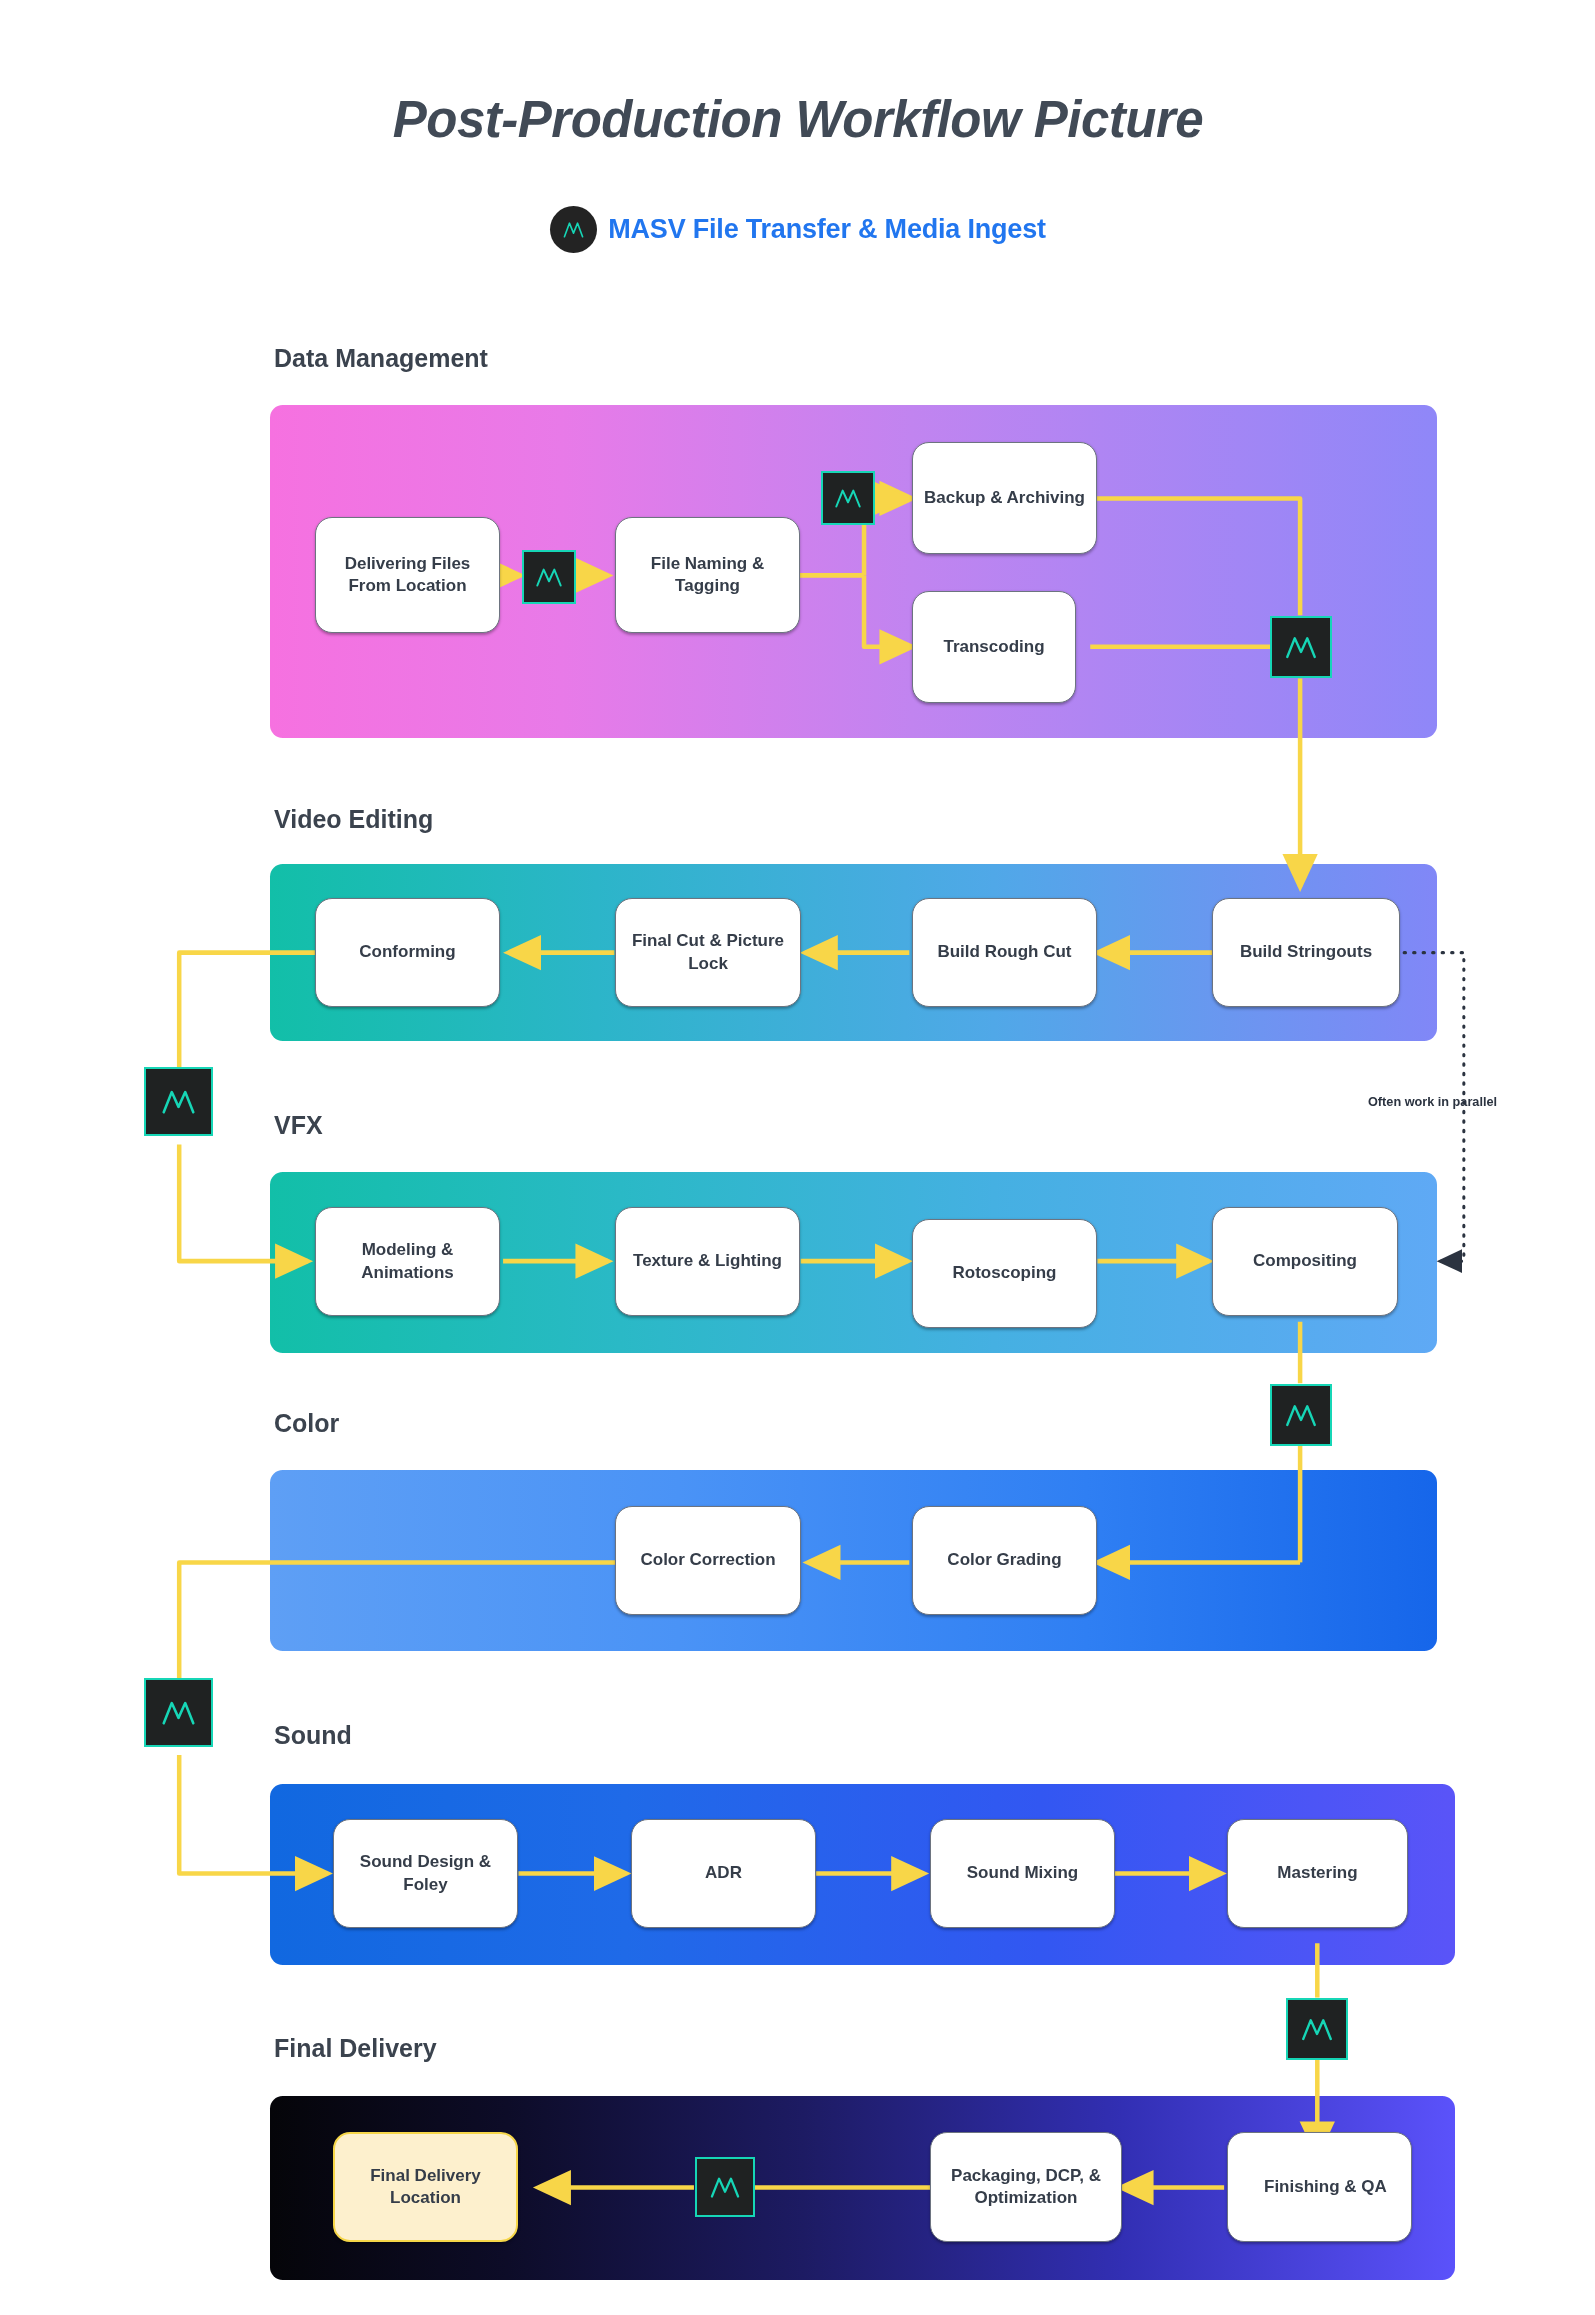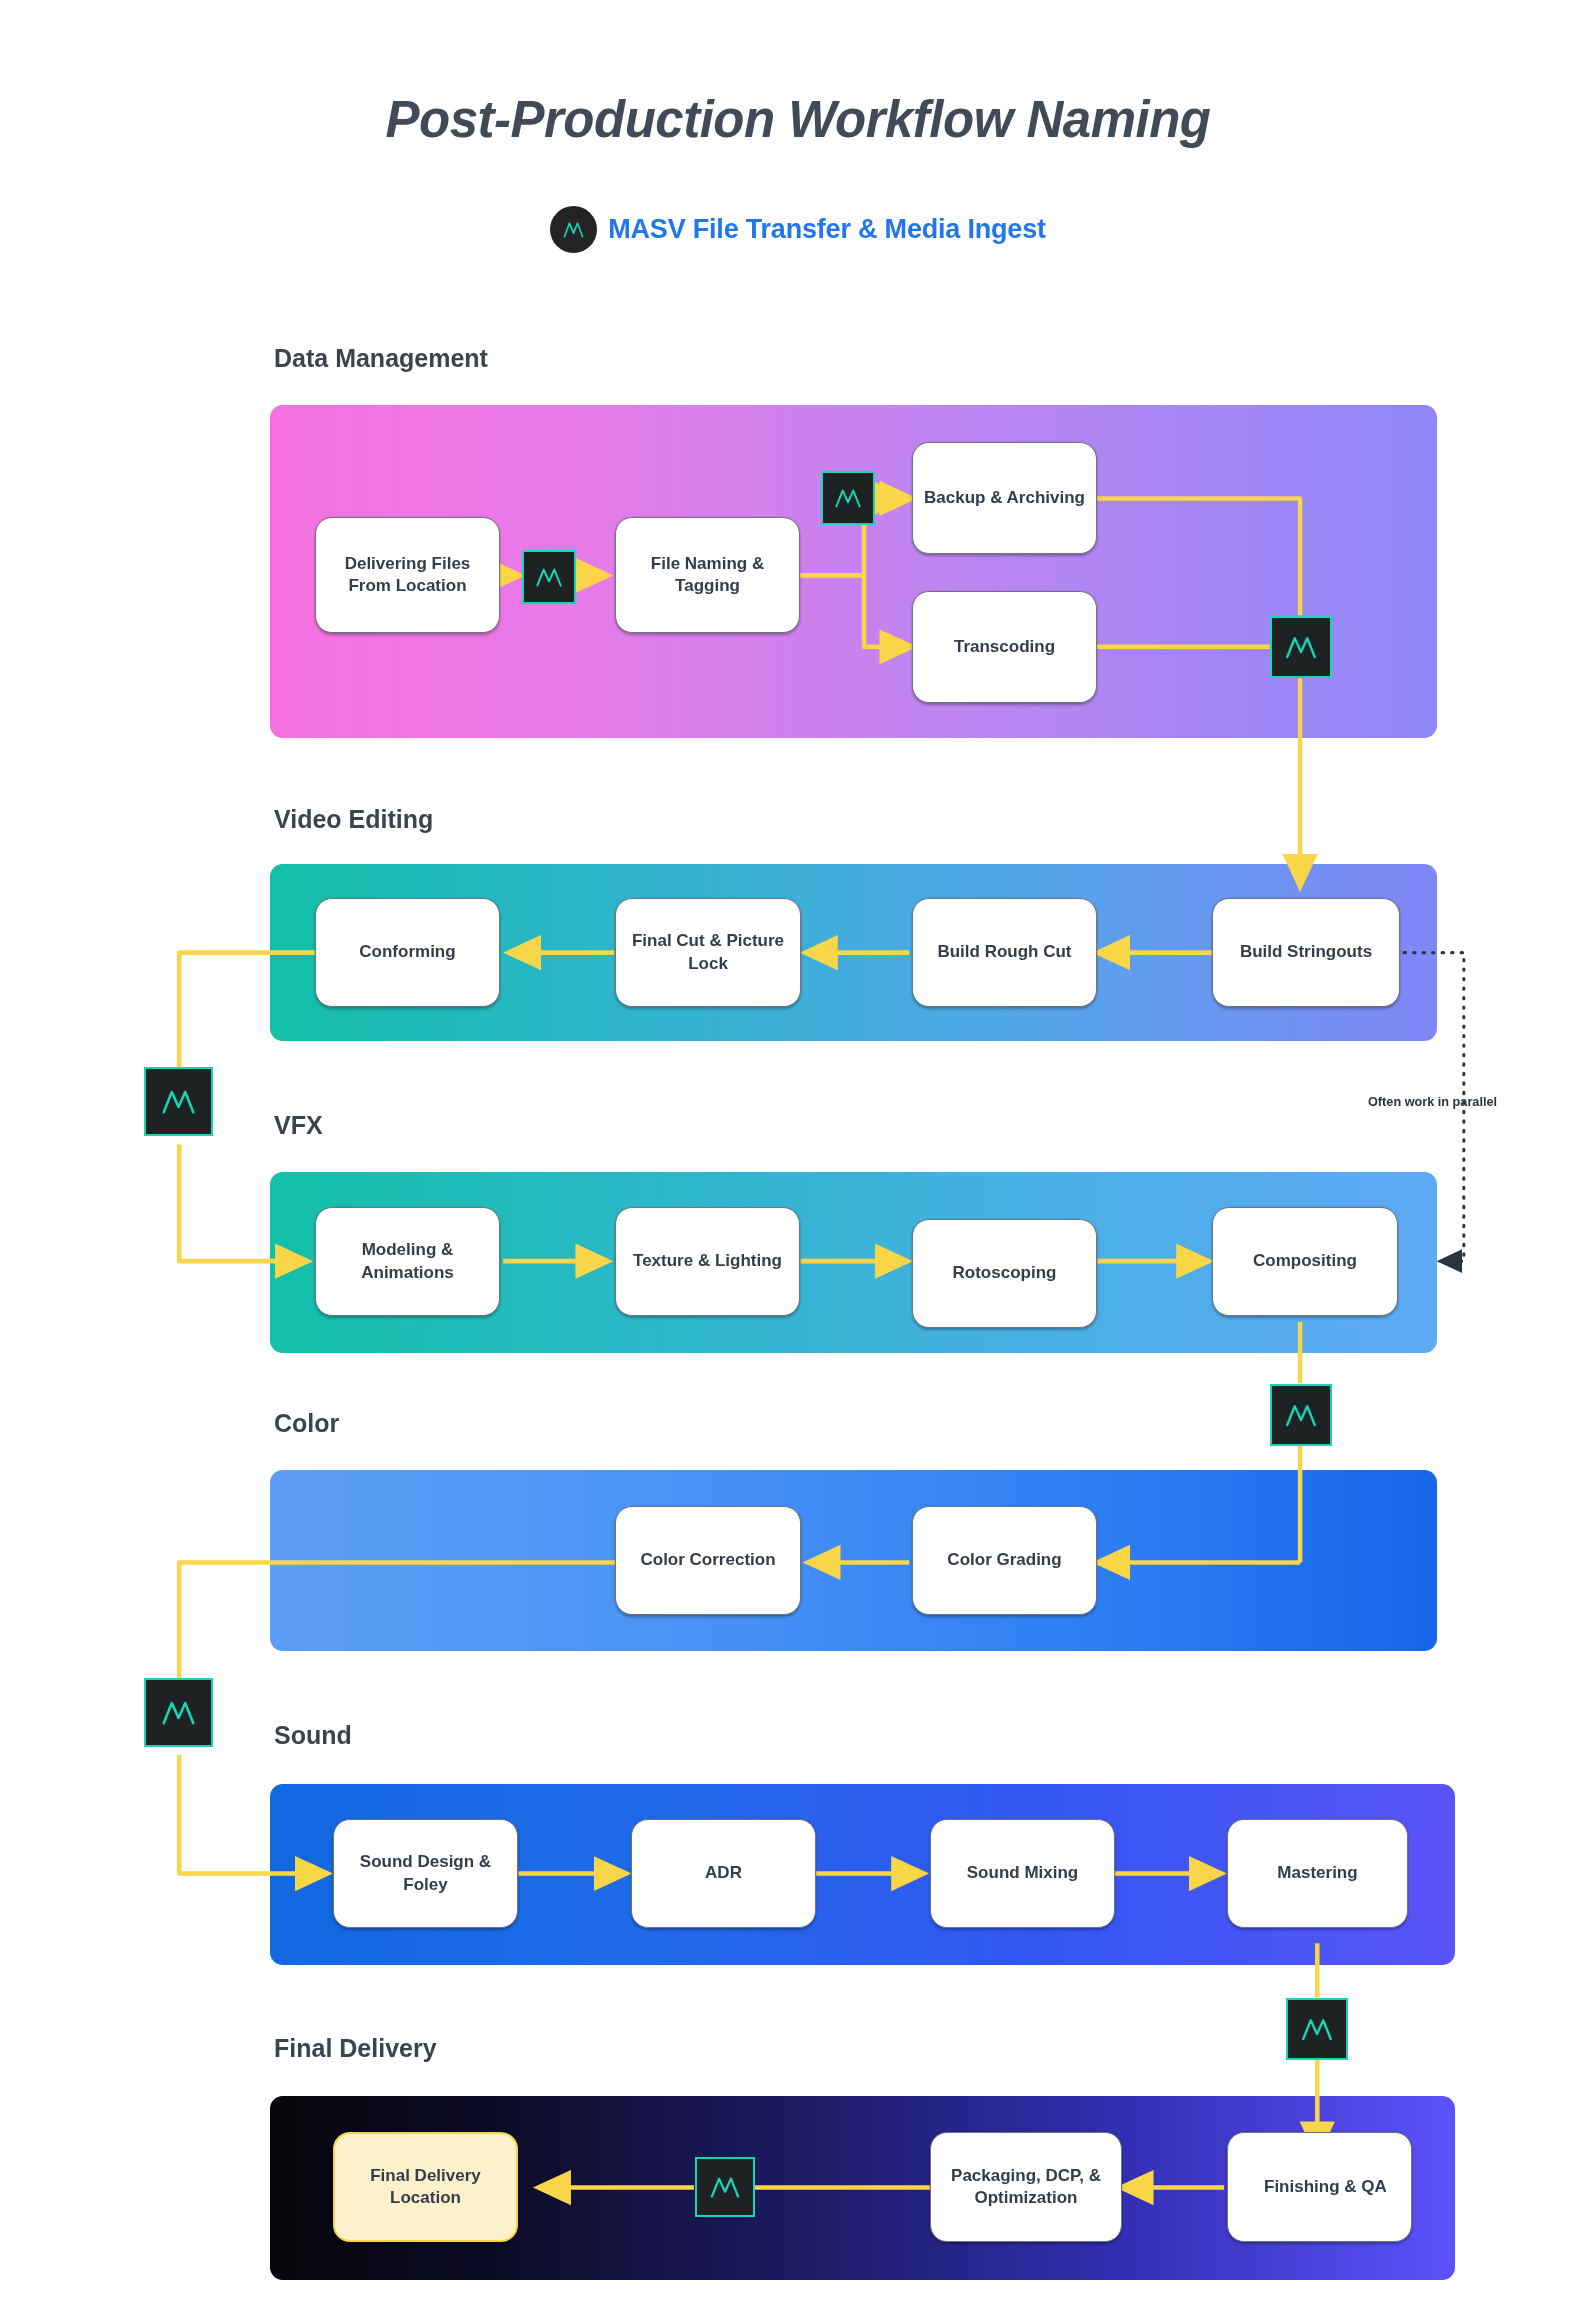--- a/index.html
+++ b/index.html
@@ -117,21 +117,21 @@
     z-index: 3;
   }
   .masv-sq, .box { z-index: 5; }
   .band { z-index: 1; }
 </style>
 </head>
 <body>
 
 <div id="root">
 
-  <div class="title">Post-Production Workflow Naming</div>
+  <div class="title">Post-Production Workflow Picture</div>
 
   <div class="subtitle-row">
     <span class="masv-circle">
       <svg width="29" height="29" viewBox="0 0 32 32" aria-hidden="true">
         <polyline points="6,24 11.5,9 16,20 20.5,9 26,24" fill="none" stroke="#16d6b6" stroke-width="1.8" stroke-linecap="round" stroke-linejoin="round"></polyline>
       </svg>
     </span>
     <span class="subtitle-text">MASV File Transfer &amp; Media Ingest</span>
   </div>
 
@@ -217,21 +217,21 @@
   <div class="box" style="left:615px; top:517px; width:185px; height:116px;">File Naming &amp; Tagging</div>
 
   <span class="masv-sq" style="left:821px; top:471px; width:54px; height:54px;">
     <svg width="34" height="34" viewBox="0 0 32 32" aria-hidden="true">
       <polyline points="5,24 11,9 16,20 21,9 27,24" fill="none" stroke="#16d6b6" stroke-width="1.9" stroke-linecap="round" stroke-linejoin="round"></polyline>
     </svg>
   </span>
 
   <div class="box" style="left:912px; top:442px; width:185px; height:112px;">Backup &amp; Archiving</div>
 
-  <div class="box" style="left:912px; top:591px; width:185px; height:112px;">Transcoding</div>
+  <div class="box" style="left:912px; top:591px; width:164px; height:112px;">Transcoding</div>
 
   <span class="masv-sq" style="left:1270px; top:616px; width:62px; height:62px;">
     <svg width="40" height="40" viewBox="0 0 32 32" aria-hidden="true">
       <polyline points="5,24 11,9 16,20 21,9 27,24" fill="none" stroke="#16d6b6" stroke-width="1.9" stroke-linecap="round" stroke-linejoin="round"></polyline>
     </svg>
   </span>
 
   <div class="sec-label" style="left:274px; top:805px;">Video Editing</div>
   <div class="band band-ve" style="left:270px; top:864px; width:1167px; height:177px;"></div>
 

